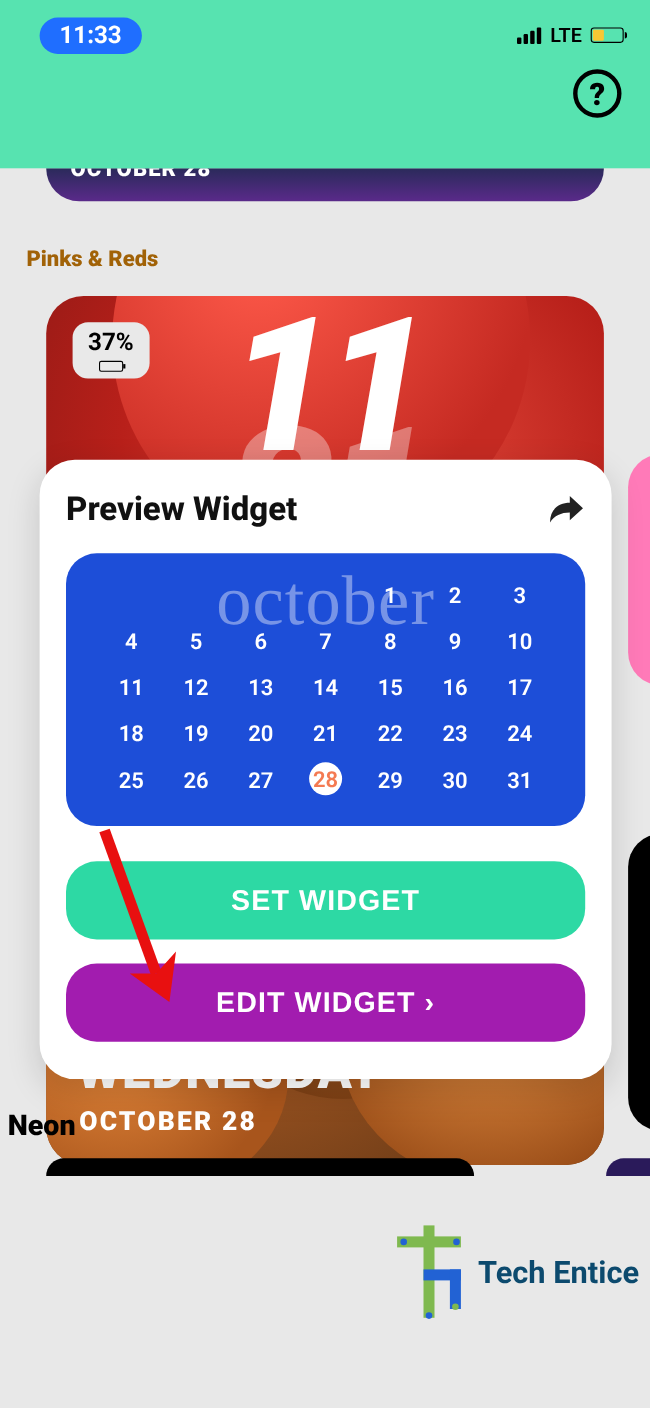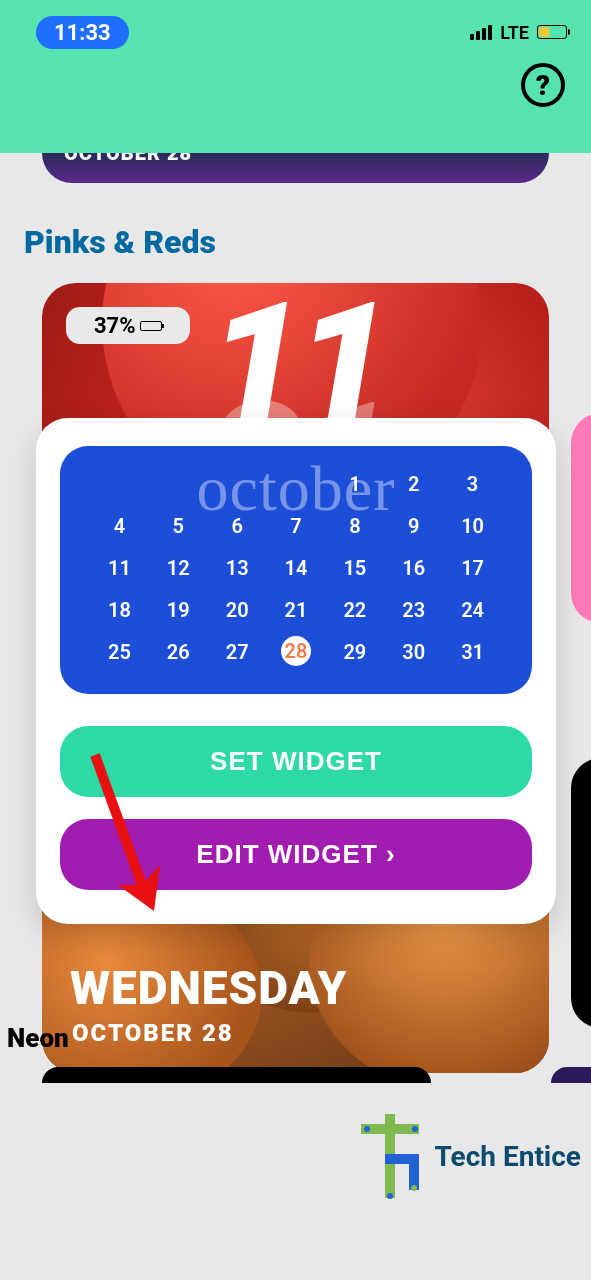--- a/index.html
+++ b/index.html
@@ -88,22 +88,22 @@
     overflow: hidden;
   }
   .partial-card-top .txt {
     position: absolute; left: 22px; top: -12px;
     color: #fff; font-weight: 900; font-size: 20px; letter-spacing: 1px;
   }
 
   .section-label {
     margin: 40px 0 22px 6px;
     font-weight: 900;
-    font-size: 32px;
-    color: #0369a1;
+    font-size: 20px;
+    color: #a16207;
   }
 
   
   .red-card {
     margin: 0 24px;
     height: 520px;
     border-radius: 34px;
     background: radial-gradient(circle at 60% 30%, #e64a3c 0%, #b8201a 50%, #7a1512 100%);
     position: relative;
     overflow: hidden;
@@ -111,22 +111,22 @@
   .red-card .circ {
     position: absolute;
     border-radius: 50%;
     background: radial-gradient(circle at 35% 30%, #ff5a4a, #c52a22 70%);
   }
   .red-card .c1 { width: 380px; height: 380px; left: 60px; top: -150px; }
   .batt-pill {
     position: absolute; left: 24px; top: 24px;
     background: #e9e9e9; color: #000;
     font-size: 22px; font-weight: 700;
-    border-radius: 14px; padding: 6px 28px;
-    display: flex; align-items: center; gap: 4px;
+    border-radius: 14px; padding: 6px 14px;
+    display: flex; align-items: center; gap: 4px; flex-direction: column;
   }
   .batt-pill .bicon {
     width: 22px; height: 10px; border: 1.5px solid #000; border-radius: 2px; position: relative;
   }
   .batt-pill .bicon::after { content: ""; position: absolute; right: -3px; top: 2px; width: 2px; height: 4px; background: #000; }
   .big-time {
     position: absolute; left: 50%; top: 10px; transform: translateX(-50%);
     font-size: 170px; font-weight: 900; font-style: italic;
     color: #fff; line-height: 0.85; letter-spacing: -8px;
   }
@@ -320,20 +320,28 @@
     <div class="day-label">WEDNESDAY</div>
     <div class="date-label">OCTOBER 28</div>
   </div>
 
   <div class="neon-label">Neon</div>
   <div class="bottom-sliver"></div>
   <div class="bottom-sliver-r"></div>
 </div>
 
 <div class="modal">
+  <div class="modal-head">
+    <div class="modal-title">Preview Widget</div>
+    <div class="share-icon">
+      <svg width="34" height="30" viewBox="0 0 34 30">
+        <path d="M2 26 C2 14 10 8 20 8 L20 2 L32 13 L20 24 L20 17 C12 17 6 20 2 26 Z" fill="#222"></path>
+      </svg>
+    </div>
+  </div>
 
   <div class="calendar">
     <div class="month-bg">october</div>
     <div class="cal-grid" id="cal-grid">
         <div class="d"></div>
         <div class="d"></div>
         <div class="d"></div>
         <div class="d"></div>
         <div class="d">1</div>
         <div class="d">2</div>

